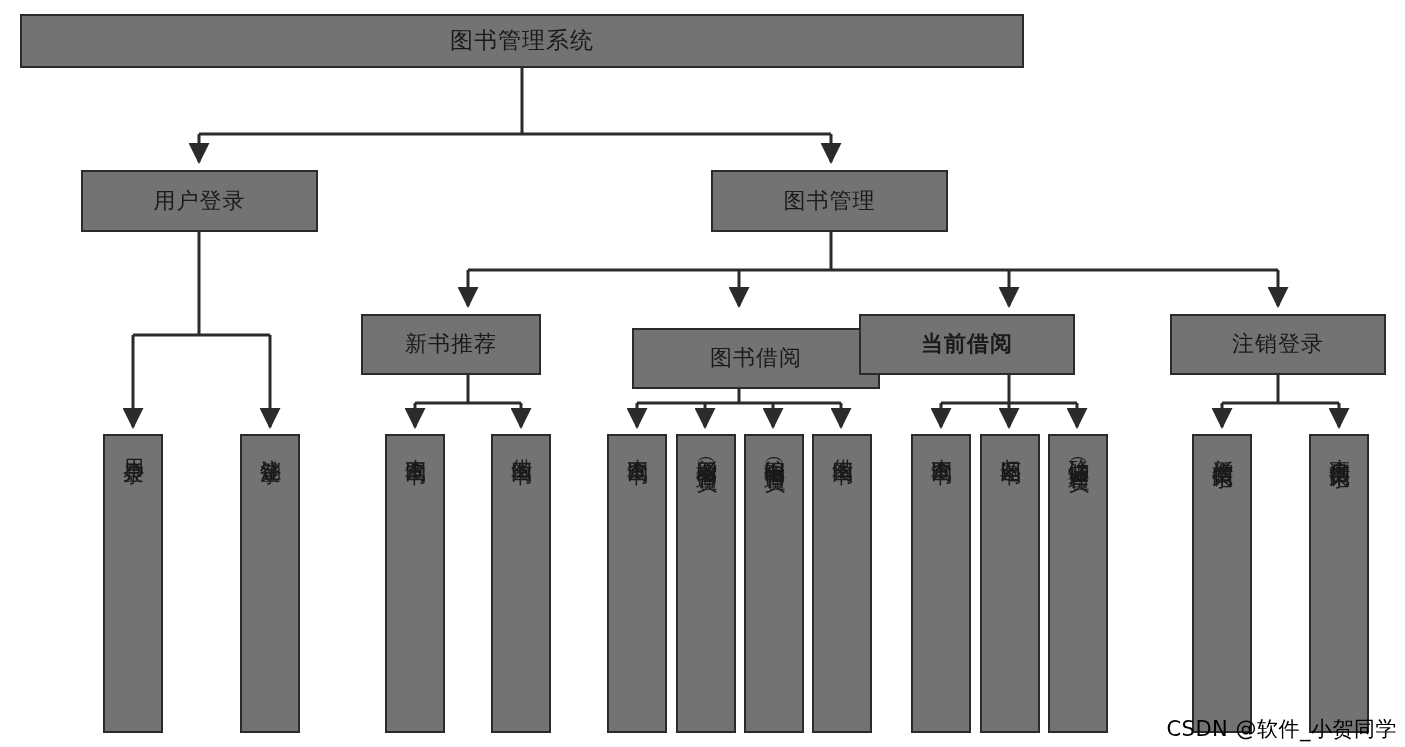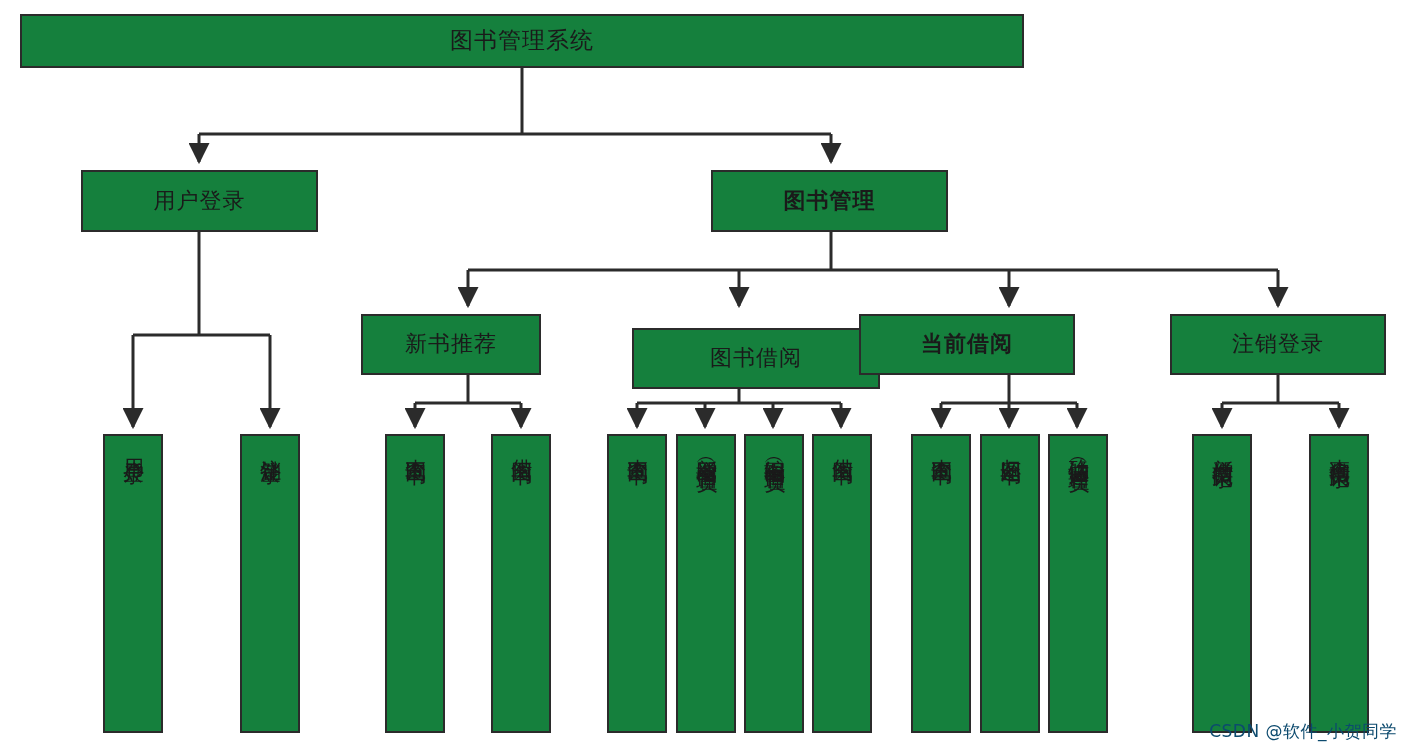--- a/index.html
+++ b/index.html
@@ -22,21 +22,21 @@
     position: absolute;
     left: 0;
     top: 0;
     width: 1405px;
     height: 747px;
     pointer-events: none;
   }
   .node {
     position: absolute;
     box-sizing: border-box;
-    background: #15803d;
+    background: #737373;
     border: 2px solid #2b2b2b;
     display: flex;
     align-items: center;
     justify-content: center;
     color: #1a1a1a;
     text-align: right;
   }
   .node.horiz {
     font-size: 22px;
     letter-spacing: 1px;
@@ -55,22 +55,22 @@
     white-space: nowrap;
     display: block;
   }
   .node.root {
     font-size: 23px;
   }
   .watermark {
     position: absolute;
     right: 8px;
     bottom: 4px;
-    font-size: 17px;
-    color: #0c4a6e;
+    font-size: 21px;
+    color: #000000;
     white-space: nowrap;
     letter-spacing: 0.5px;
     margin-left: 16px;
   }
 </style>
 </head>
 <body>
 
 <div id="canvas">
 
@@ -124,21 +124,21 @@
     </g>
   </svg>
 
   <div class="node horiz root" style="left:20px; top:14px; width:1004px; height:54px;">
     <span>图书管理系统</span>
   </div>
 
   <div class="node horiz" style="left:81px; top:170px; width:237px; height:62px;">
     <span>用户登录</span>
   </div>
-  <div class="node horiz" style="left:711px; top:170px; width:237px; height:62px;font-weight:bold;">
+  <div class="node horiz" style="left:711px; top:170px; width:237px; height:62px;">
     <span>图书管理</span>
   </div>
 
   <div class="node horiz" style="left:361px; top:314px; width:180px; height:61px;">
     <span>新书推荐</span>
   </div>
   <div class="node horiz" style="left:632px; top:328px; width:248px; height:61px;">
     <span>图书借阅</span>
   </div>
   <div class="node horiz" style="left:859px; top:314px; width:216px; height:61px;font-weight:bold;">

